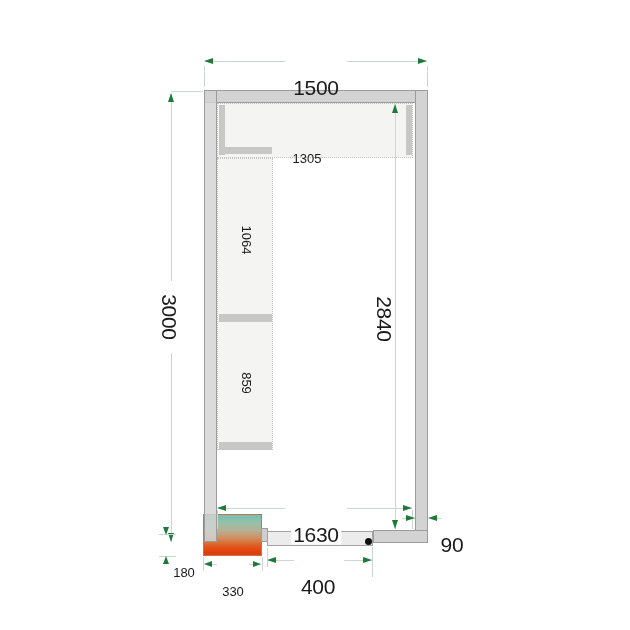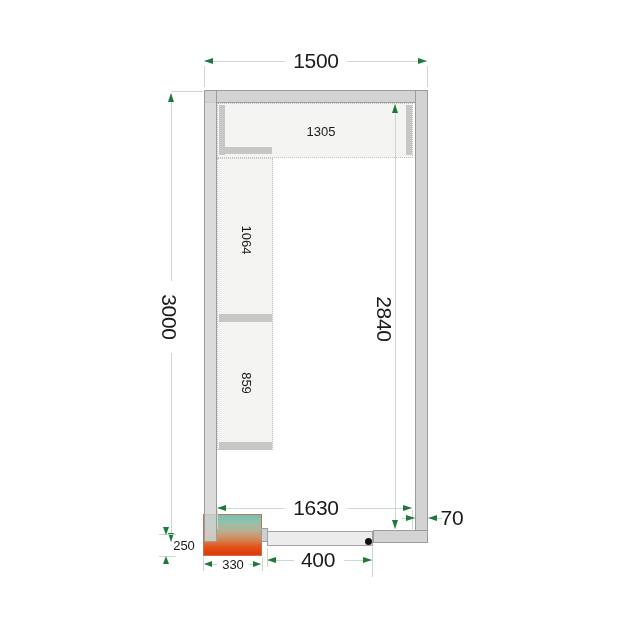--- a/index.html
+++ b/index.html
@@ -28,21 +28,21 @@
   .arr{width:0;height:0;}
   .arr-l{border-top:3px solid transparent;border-bottom:3px solid transparent;border-right:9px solid #1e7a39;}
   .arr-r{border-top:3px solid transparent;border-bottom:3px solid transparent;border-left:9px solid #1e7a39;}
   .arr-u{border-left:3px solid transparent;border-right:3px solid transparent;border-bottom:9px solid #1e7a39;}
   .arr-d{border-left:3px solid transparent;border-right:3px solid transparent;border-top:9px solid #1e7a39;}
   .arr-l8{border-top:3px solid transparent;border-bottom:3px solid transparent;border-right:8px solid #1e7a39;}
   .arr-r8{border-top:3px solid transparent;border-bottom:3px solid transparent;border-left:8px solid #1e7a39;}
   .arr-u8{border-left:3px solid transparent;border-right:3px solid transparent;border-bottom:8px solid #1e7a39;}
   .arr-d8{border-left:3px solid transparent;border-right:3px solid transparent;border-top:8px solid #1e7a39;}
   
-  .hlabel{position:absolute;transform:translate(-50%,-50%);white-space:nowrap;line-height:1;}
+  .hlabel{position:absolute;transform:translate(-50%,-50%);white-space:nowrap;line-height:1;margin-top:27px;}
   .vlabel{position:absolute;transform:translate(-50%,-50%) rotate(90deg);white-space:nowrap;line-height:1;}
   .big{font-size:21px;letter-spacing:-0.3px;}
   .small{font-size:13px;}
   .txtbg{background:#ffffff;padding:0 2px;}
 </style>
 </head>
 <body>
 
 <div id="canvas">
 
@@ -58,21 +58,21 @@
   <div class="abs strip" style="left:219px;top:105px;width:6px;height:50px;"></div>
   <div class="abs strip" style="left:219px;top:147px;width:53px;height:7px;"></div>
   <div class="abs strip" style="left:406px;top:105px;width:6px;height:50px;"></div>
   <div class="abs strip" style="left:219px;top:314px;width:53px;height:8px;"></div>
   <div class="abs strip" style="left:219px;top:442px;width:53px;height:8px;"></div>
 
   <div class="abs jamb" style="left:261px;top:528px;width:7px;height:14px;"></div>
   <div class="abs leaf" style="left:267px;top:531px;width:106px;height:15px;"></div>
   <div class="abs pivot" style="left:365px;top:538px;"></div>
 
-  <div class="hlabel small" style="left:321px;top:131px;">1305</div>
+  <div class="hlabel small" style="left:307px;top:131px;">1305</div>
   <div class="vlabel small" style="left:246px;top:240px;">1064</div>
   <div class="vlabel small" style="left:246px;top:383px;">859</div>
 
   <div class="abs dline" style="left:205px;top:61px;width:80px;height:1px;"></div>
   <div class="abs dline" style="left:347px;top:61px;width:80px;height:1px;"></div>
   <div class="abs arr arr-l" style="left:204px;top:58px;"></div>
   <div class="abs arr arr-r" style="left:418px;top:58px;"></div>
   <div class="abs dline" style="left:204px;top:66px;width:1px;height:21px;"></div>
   <div class="abs dline" style="left:427px;top:66px;width:1px;height:21px;"></div>
   <div class="hlabel big" style="left:316px;top:60px;">1500</div>
@@ -94,21 +94,21 @@
   <div class="abs arr arr-l" style="left:217px;top:505px;"></div>
   <div class="abs arr arr-r" style="left:403px;top:505px;"></div>
   <div class="abs dline" style="left:217px;top:510px;width:1px;height:19px;"></div>
   <div class="abs dline" style="left:412px;top:510px;width:1px;height:19px;"></div>
   <div class="hlabel big txtbg" style="left:316px;top:507px;">1630</div>
 
   <div class="abs dline" style="left:402px;top:518px;width:13px;height:1px;"></div>
   <div class="abs arr arr-r" style="left:406px;top:515px;"></div>
   <div class="abs arr arr-l" style="left:428px;top:515px;"></div>
   <div class="abs dline" style="left:437px;top:518px;width:5px;height:1px;"></div>
-  <div class="hlabel big" style="left:452px;top:517px;">70</div>
+  <div class="hlabel big" style="left:452px;top:517px;">90</div>
 
   <div class="abs dline" style="left:268px;top:560px;width:26px;height:1px;"></div>
   <div class="abs dline" style="left:344px;top:560px;width:28px;height:1px;"></div>
   <div class="abs arr arr-l" style="left:267px;top:557px;"></div>
   <div class="abs arr arr-r" style="left:363px;top:557px;"></div>
   <div class="abs dline" style="left:267px;top:548px;width:1px;height:19px;"></div>
   <div class="abs dline" style="left:372px;top:547px;width:1px;height:30px;"></div>
   <div class="hlabel big" style="left:318px;top:559px;">400</div>
 
   <div class="abs dline" style="left:205px;top:564px;width:12px;height:1px;"></div>
@@ -116,15 +116,15 @@
   <div class="abs arr arr-l8" style="left:204px;top:561px;"></div>
   <div class="abs arr arr-r8" style="left:253px;top:561px;"></div>
   <div class="abs dline" style="left:203px;top:557px;width:1px;height:14px;"></div>
   <div class="abs dline" style="left:262px;top:557px;width:1px;height:14px;"></div>
   <div class="hlabel small" style="left:233px;top:564px;">330</div>
 
   <div class="abs dline" style="left:159px;top:534px;width:17px;height:1px;"></div>
   <div class="abs dline" style="left:159px;top:556px;width:17px;height:1px;"></div>
   <div class="abs arr arr-d8" style="left:163px;top:527px;"></div>
   <div class="abs arr arr-u8" style="left:163px;top:556px;"></div>
-  <div class="hlabel small" style="left:184px;top:545px;">250</div>
+  <div class="hlabel small" style="left:184px;top:545px;">180</div>
 
 </div>
 
 </body></html>

